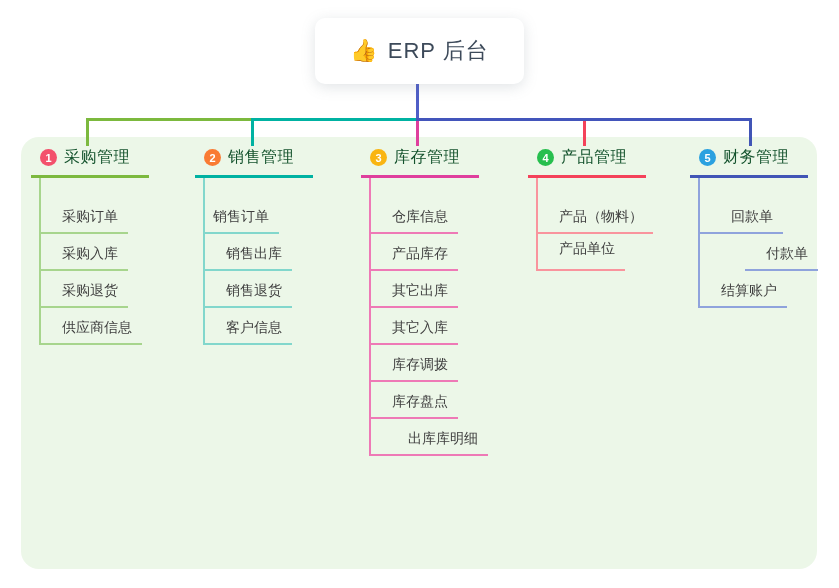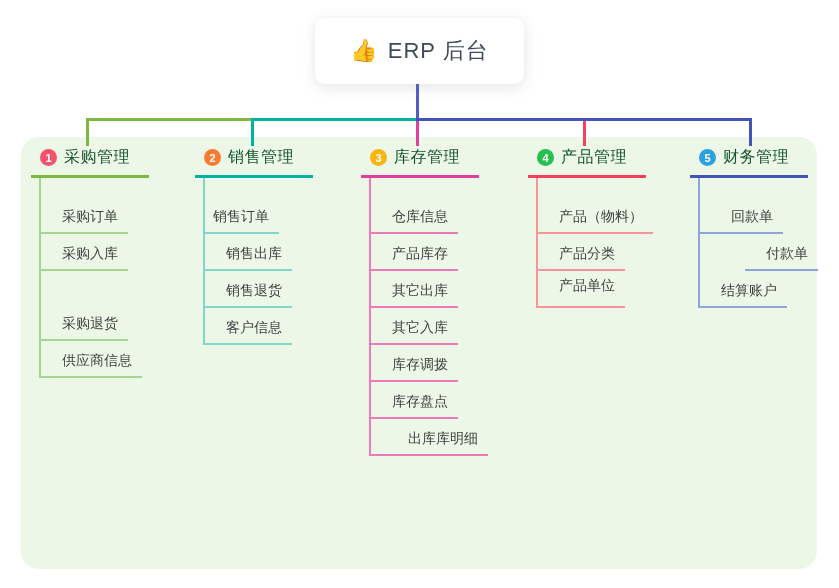--- a/index.html
+++ b/index.html
@@ -87,21 +87,21 @@
           <span class="badge" style="background: rgb(243, 81, 108);">1</span>
           <span class="branch-label">采购管理</span>
         </div>
         <div class="children" style="border-left-color: rgb(167, 213, 141);">
           <div class="child" style="border-bottom-color: rgb(167, 213, 141);">
             <span class="child-label">采购订单</span>
           </div>
           <div class="child" style="border-bottom-color: rgb(167, 213, 141);">
             <span class="child-label">采购入库</span>
           </div>
-          <div class="child" style="border-bottom-color: rgb(167, 213, 141); margin-top: 33px;">
+          <div class="child" style="border-bottom-color: rgb(167, 213, 141);">
             <span class="child-label">采购退货</span>
           </div>
           <div class="child" style="border-bottom-color: rgb(167, 213, 141);">
             <span class="child-label">供应商信息</span>
           </div>
         </div>
       </div>
       <div class="branch" style="left: 195px;">
         <div class="branch-header" style="border-bottom-color: rgb(0, 178, 162);">
           <span class="badge" style="background: rgb(249, 123, 51);">2</span>
@@ -153,23 +153,20 @@
       </div>
       <div class="branch" style="left: 528px;">
         <div class="branch-header" style="border-bottom-color: rgb(244, 66, 90);">
           <span class="badge" style="background: rgb(39, 191, 78);">4</span>
           <span class="branch-label">产品管理</span>
         </div>
         <div class="children" style="border-left-color: rgb(249, 148, 157);">
           <div class="child" style="border-bottom-color: rgb(249, 148, 157);">
             <span class="child-label">产品（物料）</span>
           </div>
-          <div class="child" style="border-bottom-color: rgb(249, 148, 157);">
-            <span class="child-label">产品分类</span>
-          </div>
           <div class="child" style="border-bottom-color: rgb(249, 148, 157); align-items: center;">
             <span class="child-label">产品单位</span>
           </div>
         </div>
       </div>
       <div class="branch" style="left: 690px;">
         <div class="branch-header" style="border-bottom-color: rgb(65, 85, 182);">
           <span class="badge" style="background: rgb(43, 161, 224);">5</span>
           <span class="branch-label">财务管理</span>
         </div>

